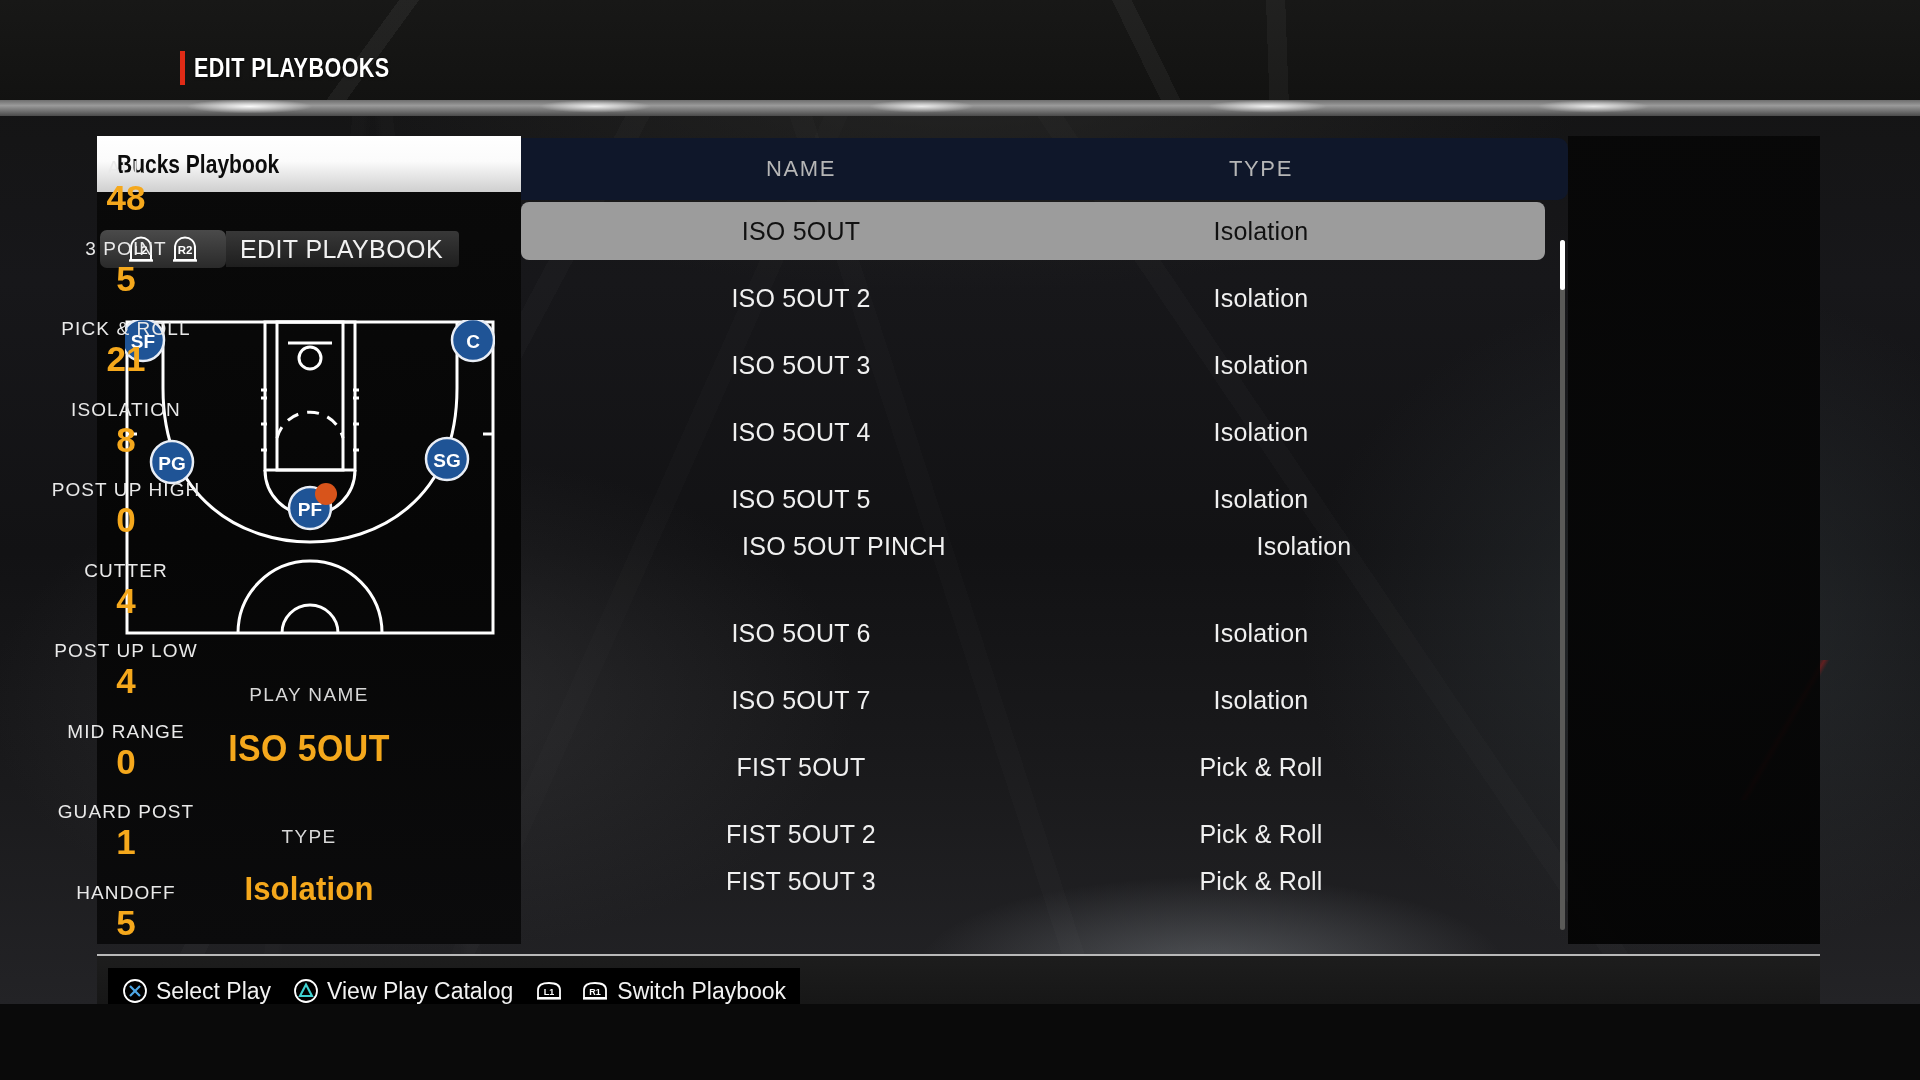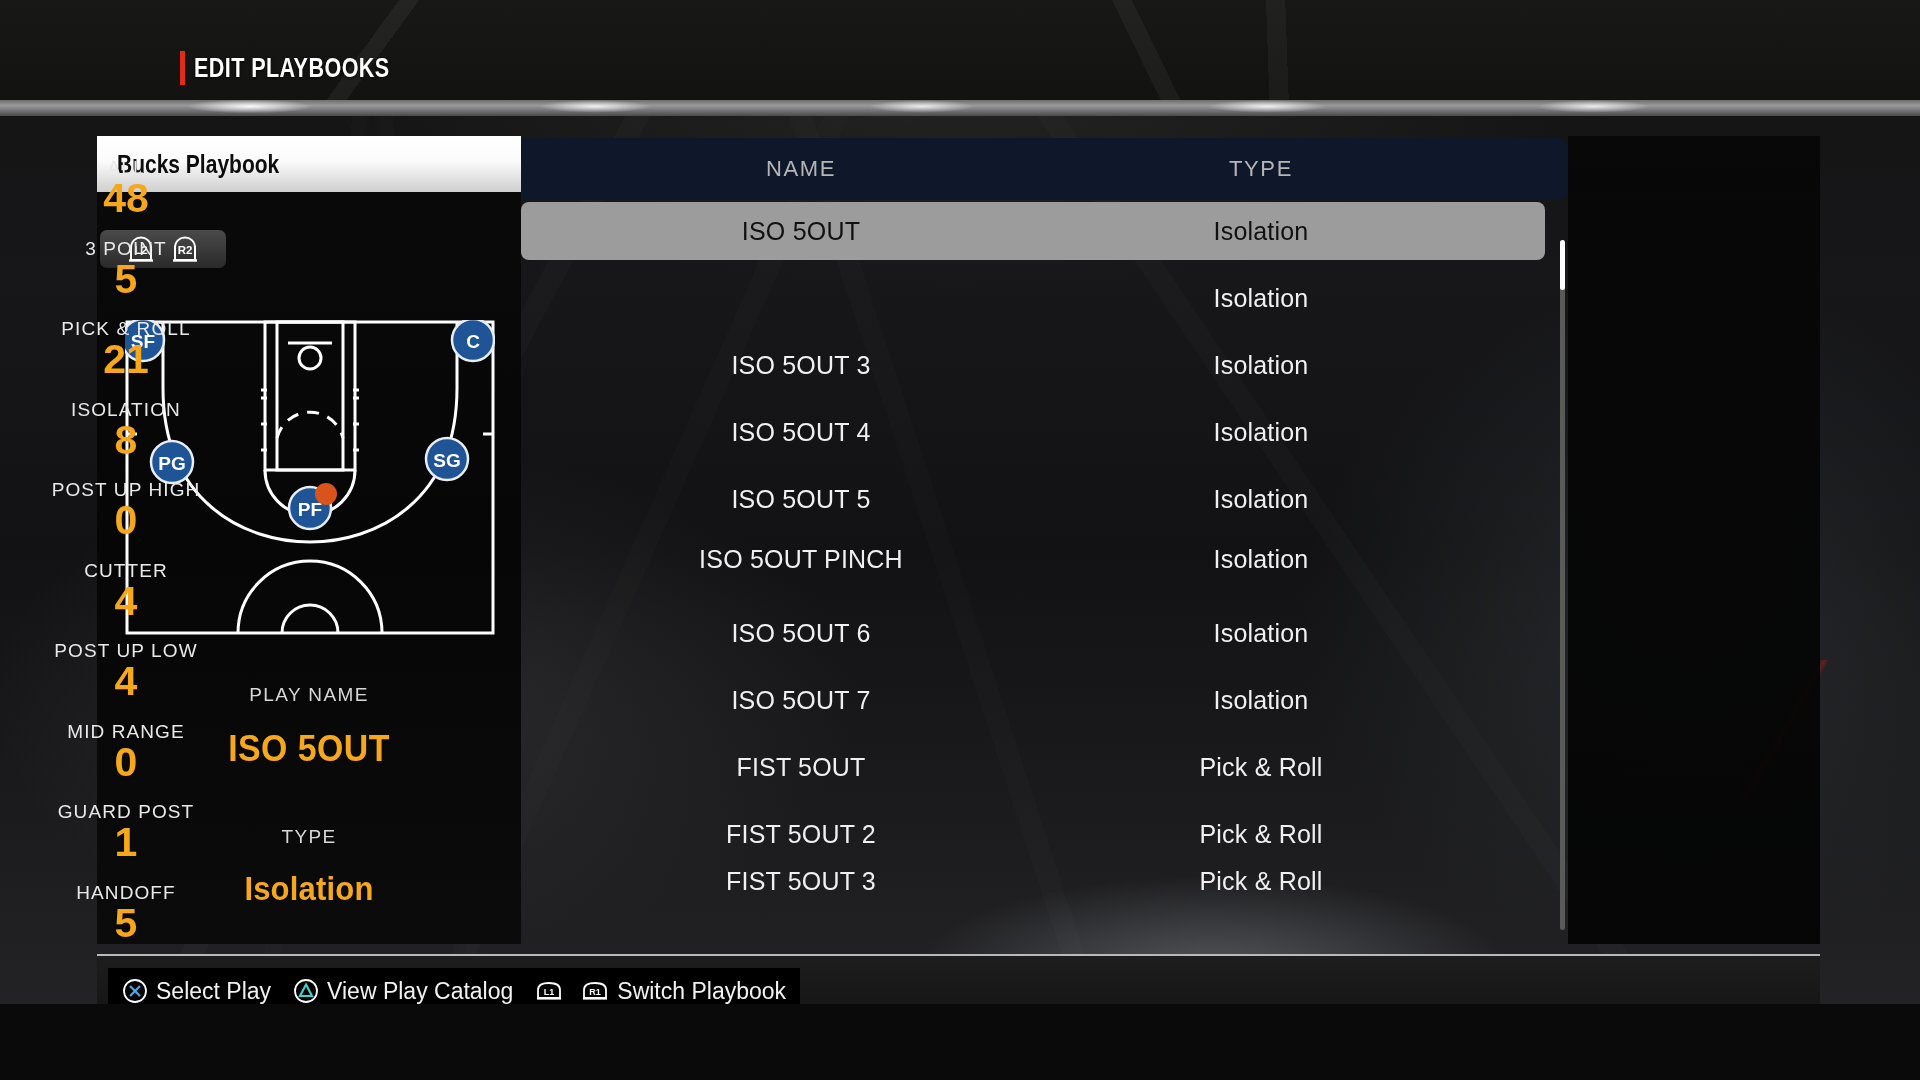--- a/index.html
+++ b/index.html
@@ -272,21 +272,21 @@
   }
   .stat-label {
     color: #e9e9e9;
     font-size: 19px;
     letter-spacing: 1.1px;
     line-height: 24px;
     white-space: nowrap;
   }
   .stat-value {
     color: #f5a81c;
-    font-size: 41px;
+    font-size: 35px;
     font-weight: bold;
     line-height: 36px;
   }
 
   
   .footer-bar {
     position: absolute;
     left: 97px; top: 954px;
     width: 1723px; height: 72px;
     background: linear-gradient(180deg, #1d1d1d 0%, #141414 100%);
@@ -344,20 +344,23 @@
           <text x="15" y="19" font-family="Liberation Sans, sans-serif" font-size="11.5" font-weight="bold" fill="#ffffff" text-anchor="middle">L2</text>
         </svg>
       </div>
       <div class="trigger-btn">
         <svg class="trigger-glyph" width="30" height="28" viewBox="0 0 30 28">
           <path d="M5 25 V13 C5 6 10 2.5 15 2.5 C20 2.5 25 6 25 13 V25 Z" fill="none" stroke="#ffffff" stroke-width="2"></path>
           <line x1="3" y1="25.5" x2="27" y2="25.5" stroke="#ffffff" stroke-width="2.4"></line>
           <text x="15" y="19" font-family="Liberation Sans, sans-serif" font-size="11.5" font-weight="bold" fill="#ffffff" text-anchor="middle">R2</text>
         </svg>
       </div>
+    </div>
+    <div class="edit-pill">
+      <span class="edit-pill-text">EDIT PLAYBOOK</span>
     </div>
   </div>
 
   <div class="court">
     <svg width="370" height="315" viewBox="0 0 370 315">
 
       <rect x="2" y="2" width="366" height="311" fill="none" stroke="#ffffff" stroke-width="3"></rect>
 
       <rect x="140" y="2" width="90" height="148" fill="none" stroke="#ffffff" stroke-width="3"></rect>
       <rect x="152" y="2" width="66" height="148" fill="none" stroke="#ffffff" stroke-width="3"></rect>
@@ -424,35 +427,36 @@
     <div class="col-name">NAME</div>
     <div class="col-type">TYPE</div>
   </div>
 
   <div class="list-viewport" id="play-list">
       <div class="play-row selected" style="top: 2px;">
         <span class="rname">ISO 5OUT</span>
         <span class="rtype">Isolation</span>
       </div>
       <div class="play-row" style="top: 69px;">
+        <span class="rname">ISO 5OUT 2</span>
         <span class="rtype">Isolation</span>
       </div>
       <div class="play-row" style="top: 136px;">
         <span class="rname">ISO 5OUT 3</span>
         <span class="rtype">Isolation</span>
       </div>
       <div class="play-row" style="top: 203px;">
         <span class="rname">ISO 5OUT 4</span>
         <span class="rtype">Isolation</span>
       </div>
       <div class="play-row" style="top: 270px;">
         <span class="rname">ISO 5OUT 5</span>
         <span class="rtype">Isolation</span>
       </div>
-      <div class="play-row" style="top: 330px;">
+      <div class="play-row" style="top: 317px; margin-left: 43px;">
         <span class="rname">ISO 5OUT PINCH</span>
         <span class="rtype">Isolation</span>
       </div>
       <div class="play-row" style="top: 404px;">
         <span class="rname">ISO 5OUT 6</span>
         <span class="rtype">Isolation</span>
       </div>
       <div class="play-row" style="top: 471px;">
         <span class="rname">ISO 5OUT 7</span>
         <span class="rtype">Isolation</span>

